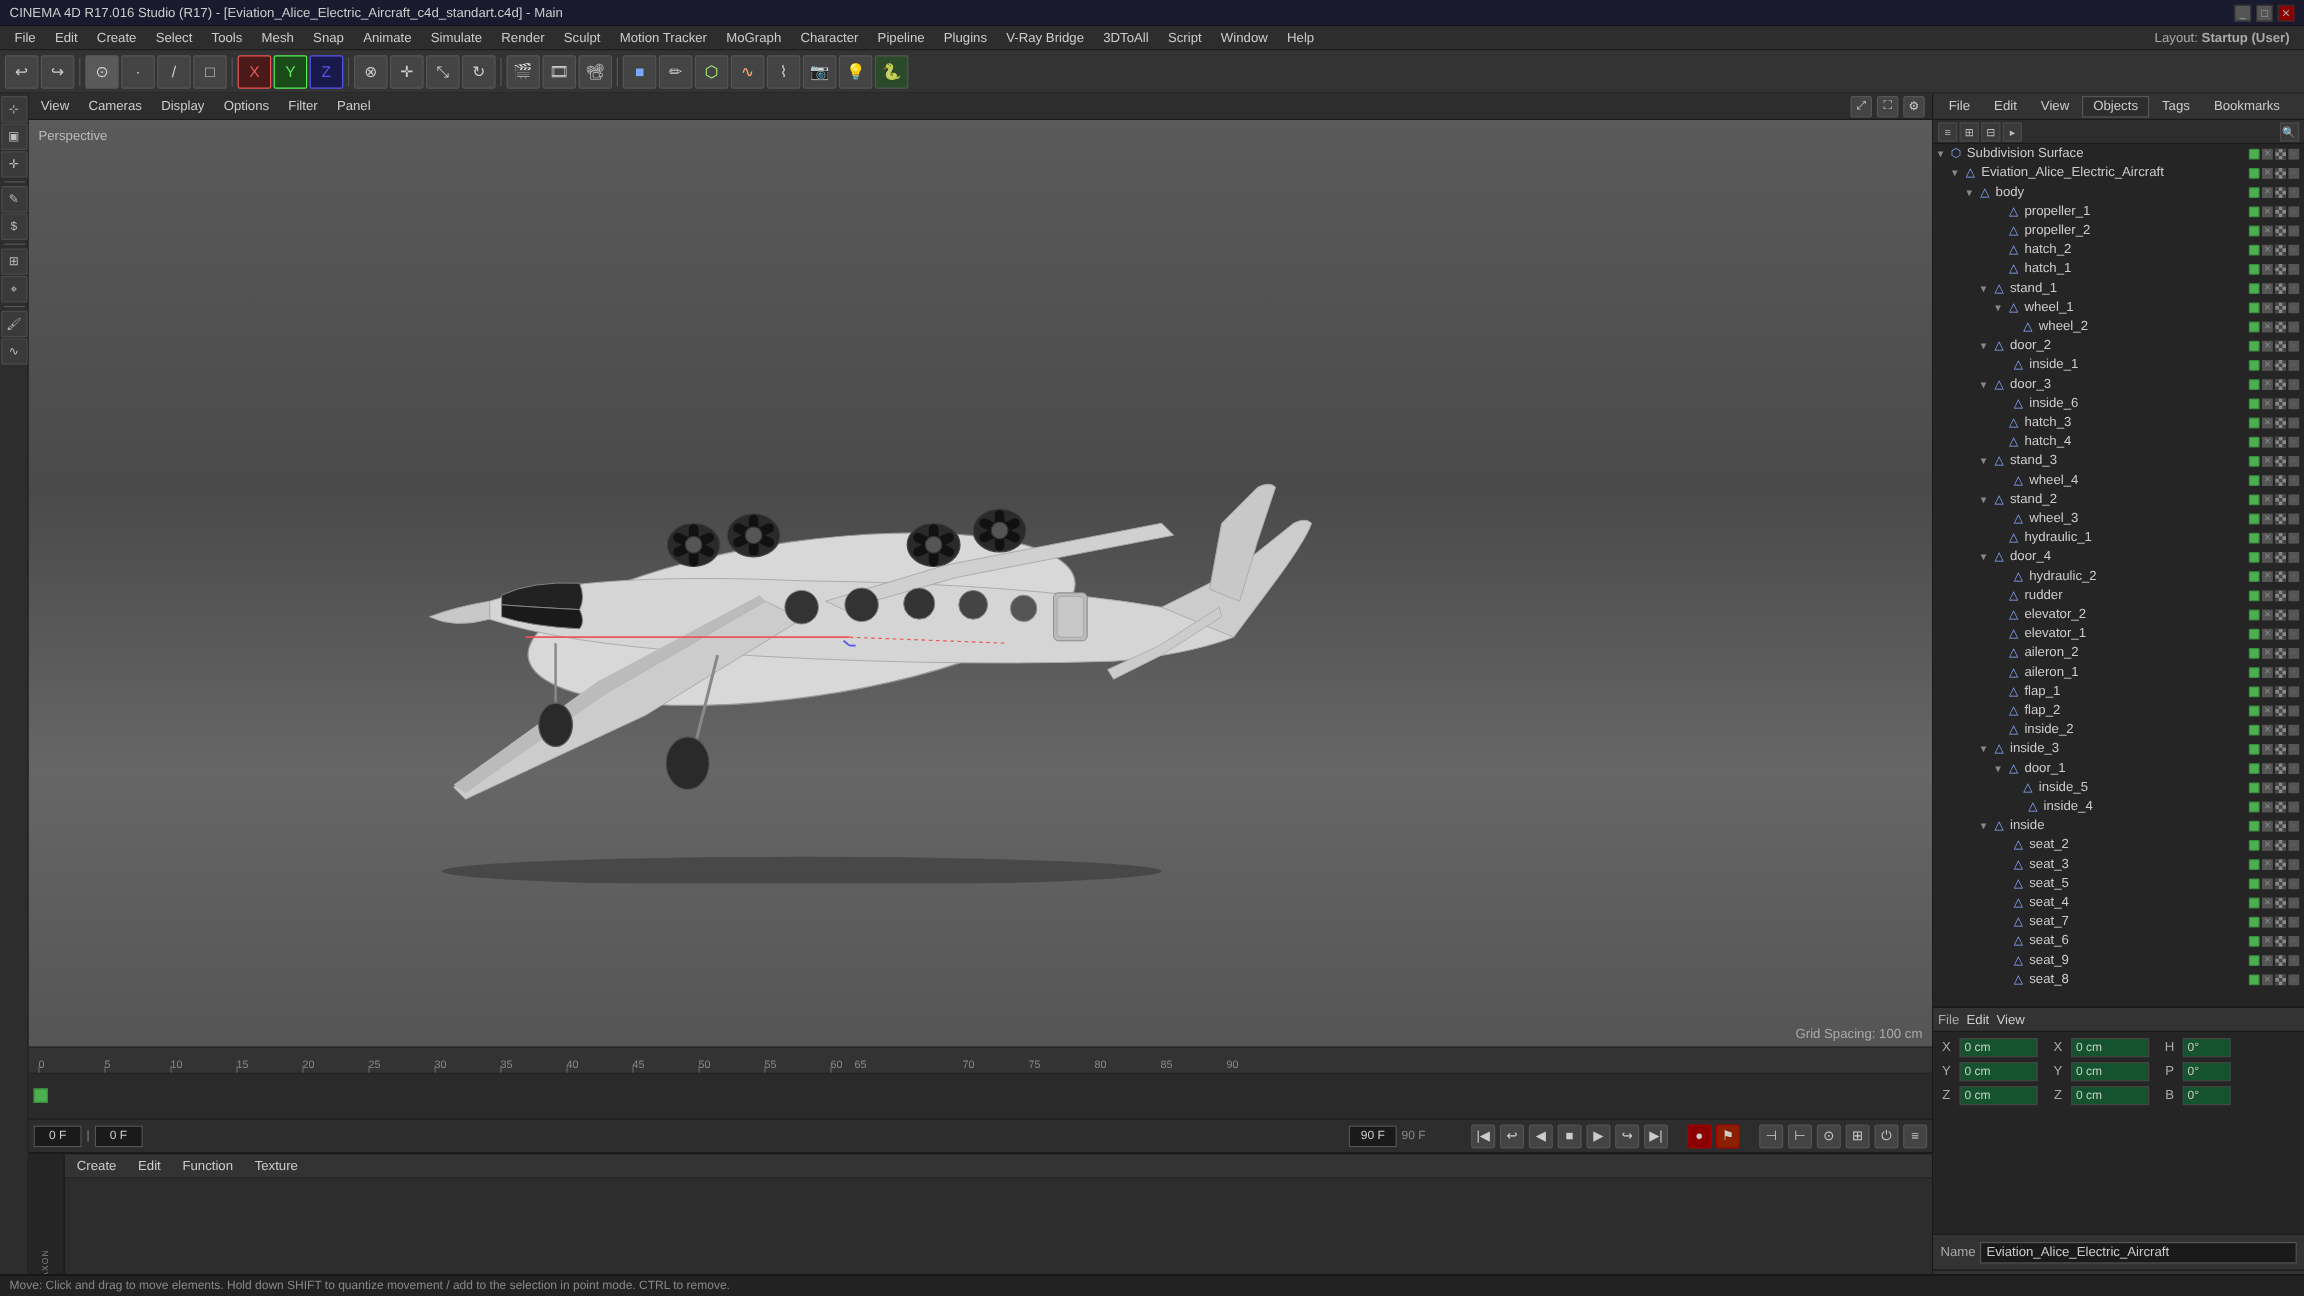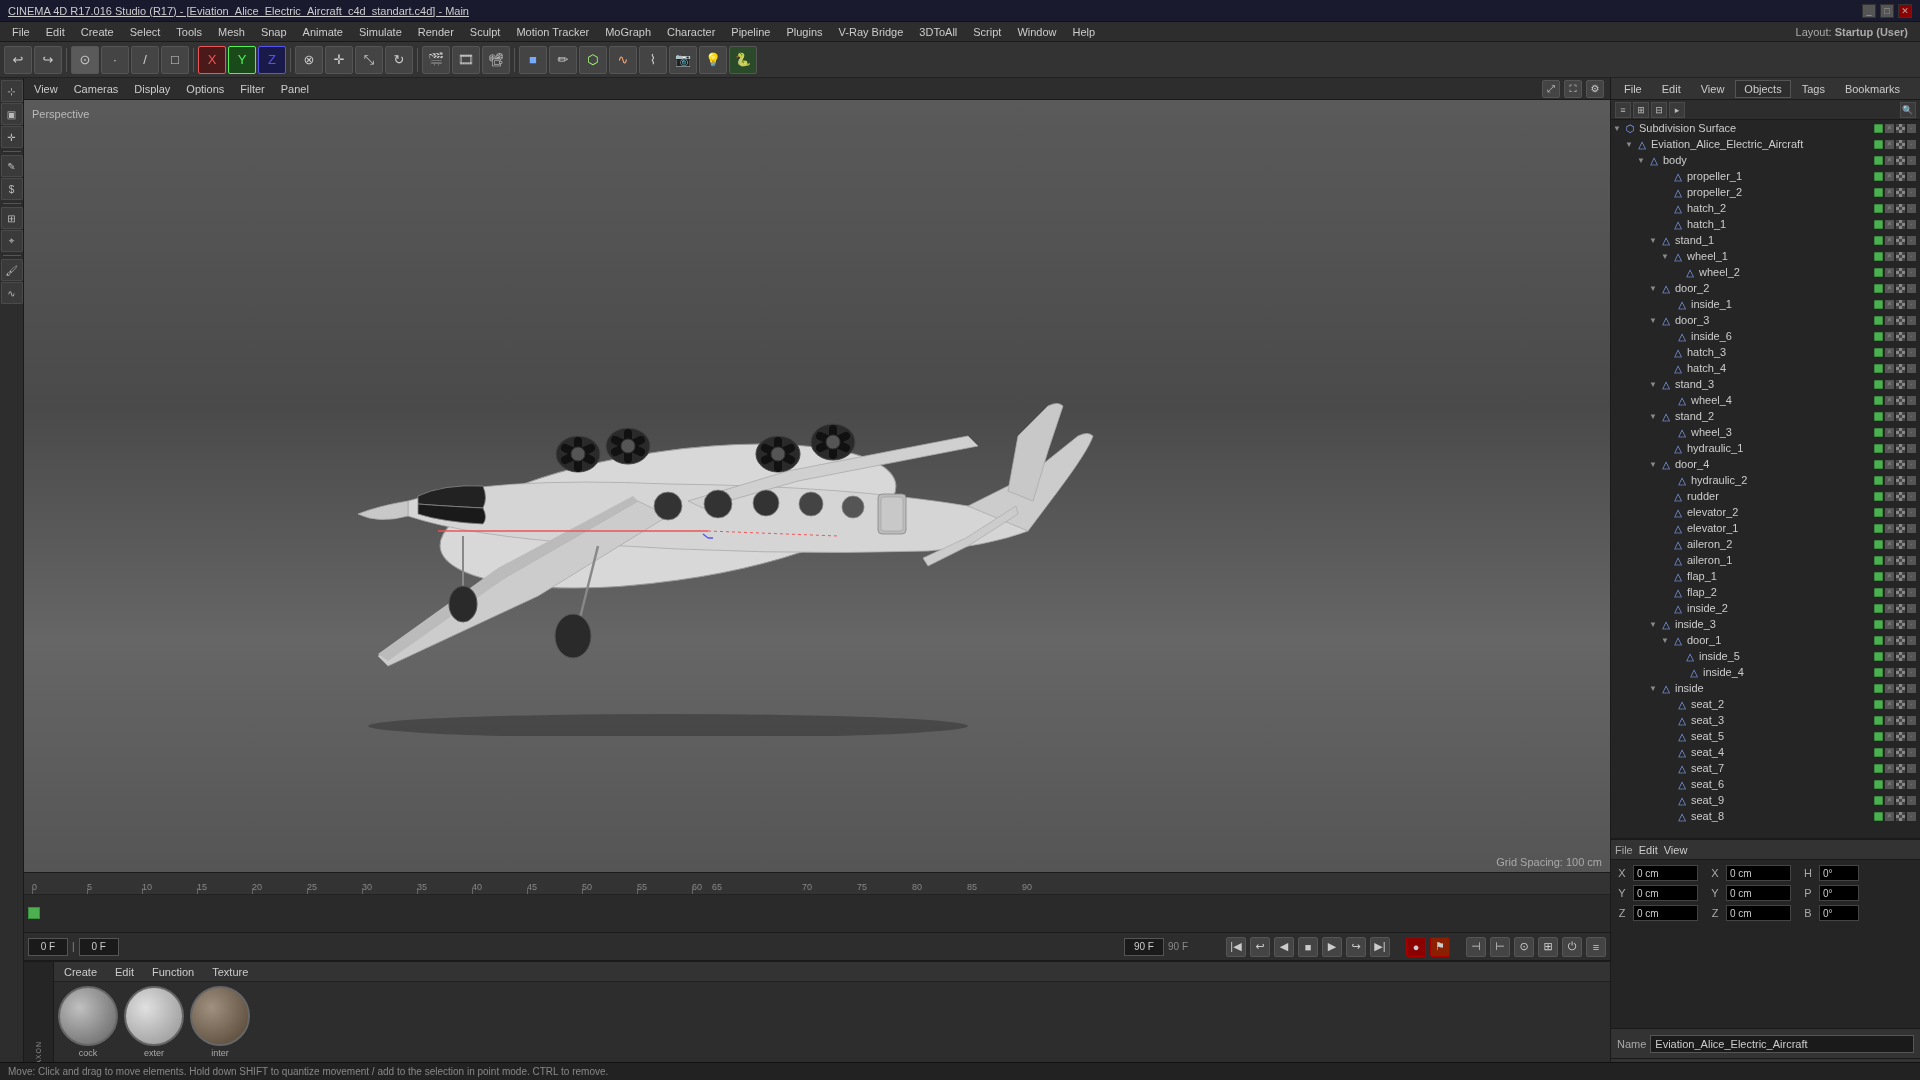--- a/index.html
+++ b/index.html
@@ -18,21 +18,21 @@
     #title-bar {
       height: 22px;
       background: #1a1a2e;
       display: flex;
       align-items: center;
       padding: 0 8px;
       color: #ccc;
       font-size: 11px;
       border-bottom: 1px solid #111;
     }
-    #title-bar span { flex: 1; text-decoration: underline; }
+    #title-bar span { flex: 1; }
     #title-bar .win-controls { display: flex; gap: 4px; }
     #title-bar .win-btn {
       width: 14px; height: 14px;
       background: #555;
       border: 1px solid #333;
       color: #aaa;
       font-size: 9px;
       display: flex; align-items: center; justify-content: center;
       cursor: pointer;
     }
@@ -458,21 +458,21 @@
       gap: 4px;
     }
     .coord-label {
       width: 14px;
       color: #aaa;
       font-size: 11px;
       text-align: center;
     }
     .coord-input {
       width: 65px; height: 16px;
-      background: #000000;
+      background: #14532d;
       border: 1px solid #444;
       color: #ccc;
       font-size: 10px;
       padding: 0 3px;
     }
 
     #coords-bottom {
       height: 36px;
       background: #2d2d2d;
       border-top: 1px solid #1a1a1a;
@@ -856,35 +856,20 @@
           <span id="maxon-logo">MAXON</span>
         </div>
 
         <div style="flex:1; display:flex; flex-direction:column;">
           <div id="bottom-toolbar">
             <span class="bt-item">Create</span>
             <span class="bt-item">Edit</span>
             <span class="bt-item">Function</span>
             <span class="bt-item">Texture</span>
           </div>
-          <div id="bottom-content">
-
-            <div>
-              <div class="mat-ball" style="background: radial-gradient(circle at 35% 35%, #c0c0c0, #606060); border-color:#666;"></div>
-              <div class="mat-ball-label">cock</div>
-            </div>
-            <div>
-              <div class="mat-ball" style="background: radial-gradient(circle at 35% 35%, #e0e0e0, #909090); border-color:#666;"></div>
-              <div class="mat-ball-label">exter</div>
-            </div>
-            <div>
-              <div class="mat-ball" style="background: radial-gradient(circle at 35% 35%, #a09080, #504030); border-color:#666;"></div>
-              <div class="mat-ball-label">inter</div>
-            </div>
-          </div>
         </div>
       </div>
     </div>
 
   </div>
 
   <div id="right-panel">
 
     <div id="obj-manager">
       <div id="obj-manager-tabs">

